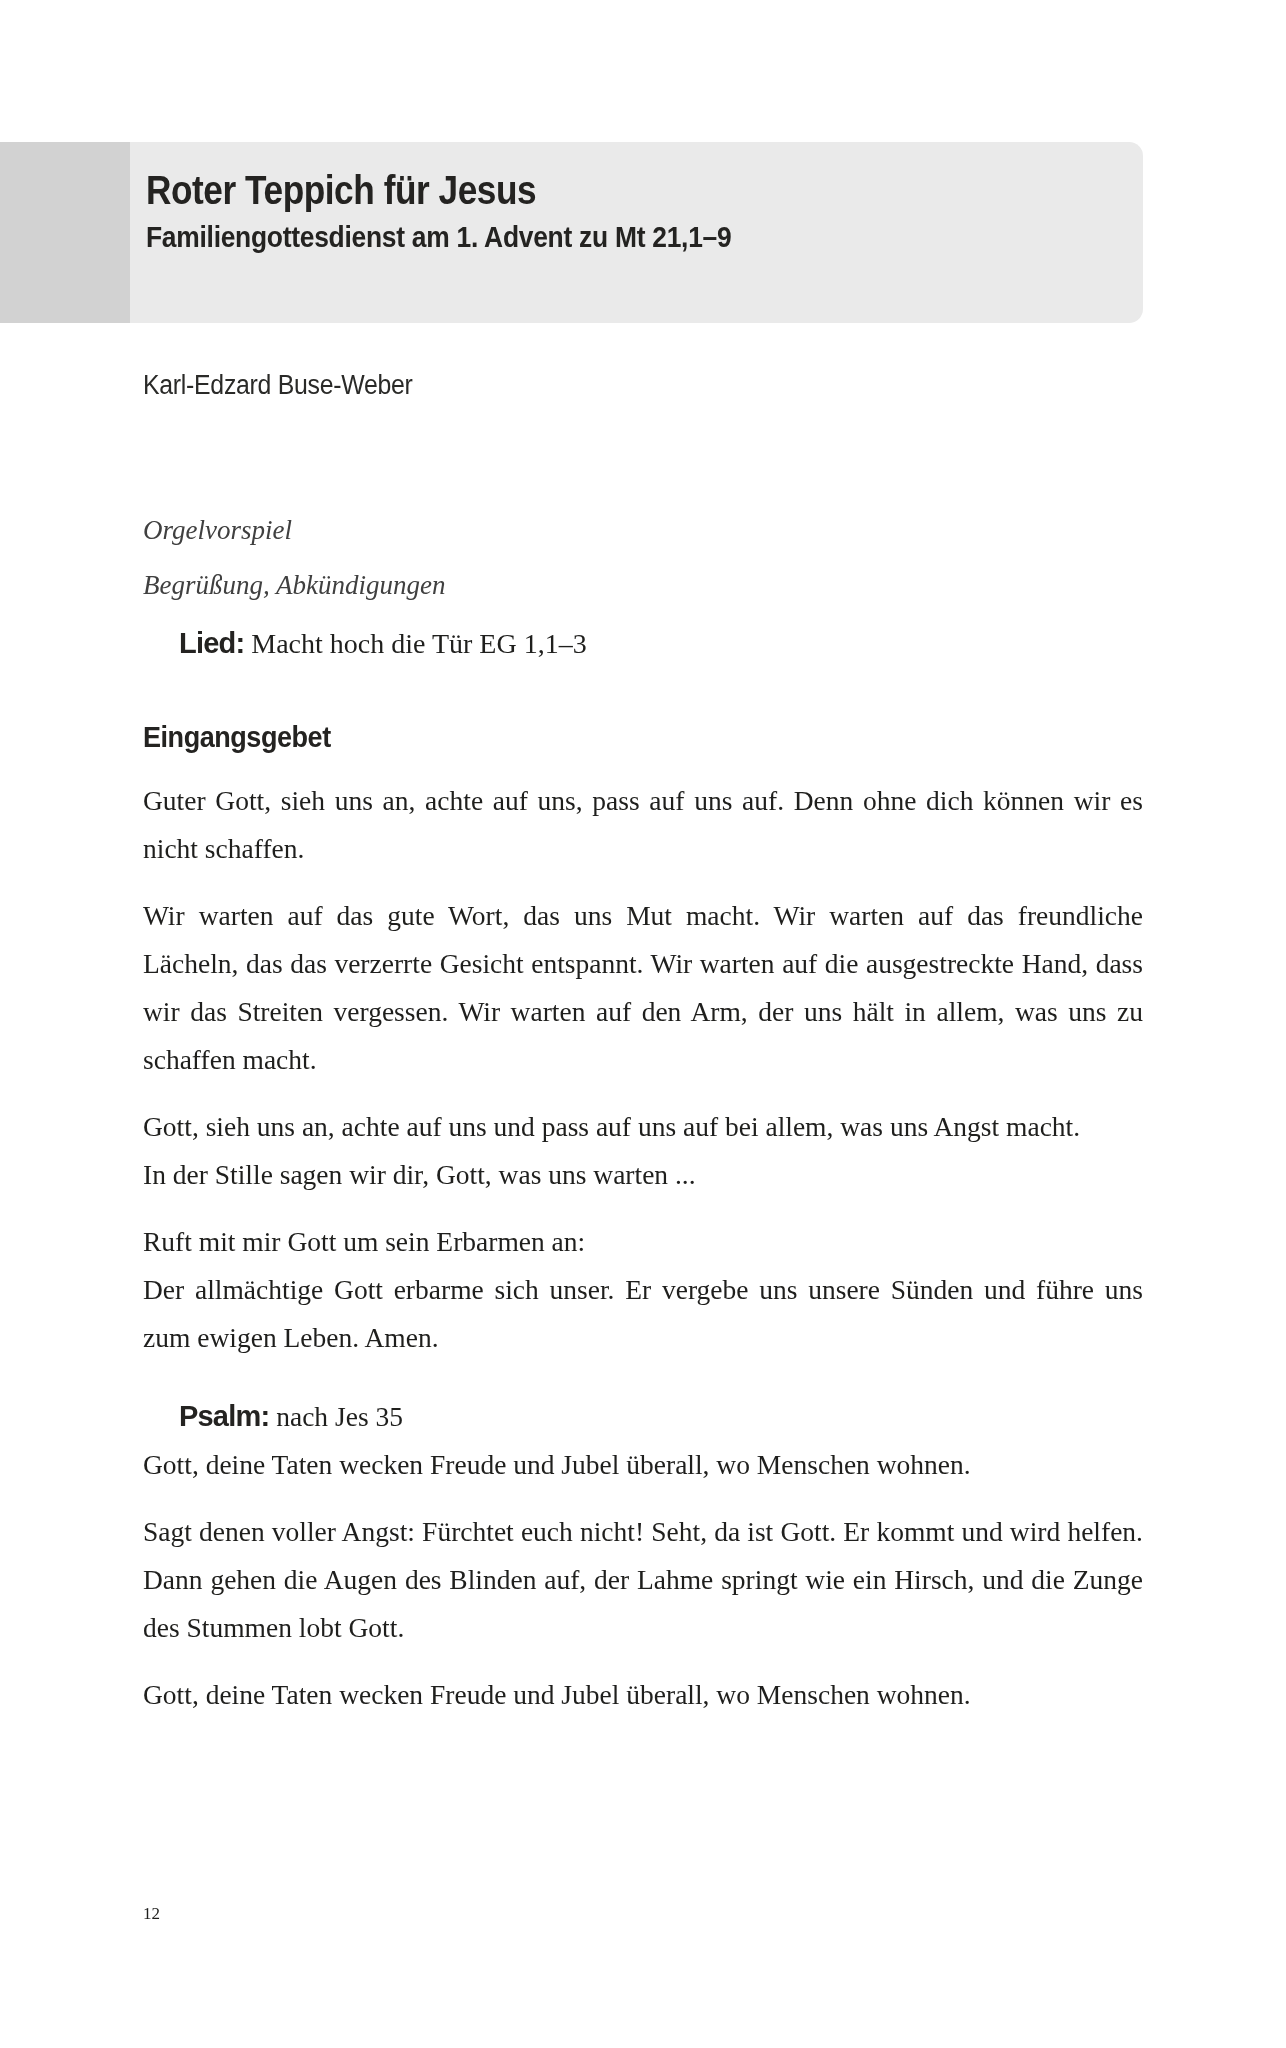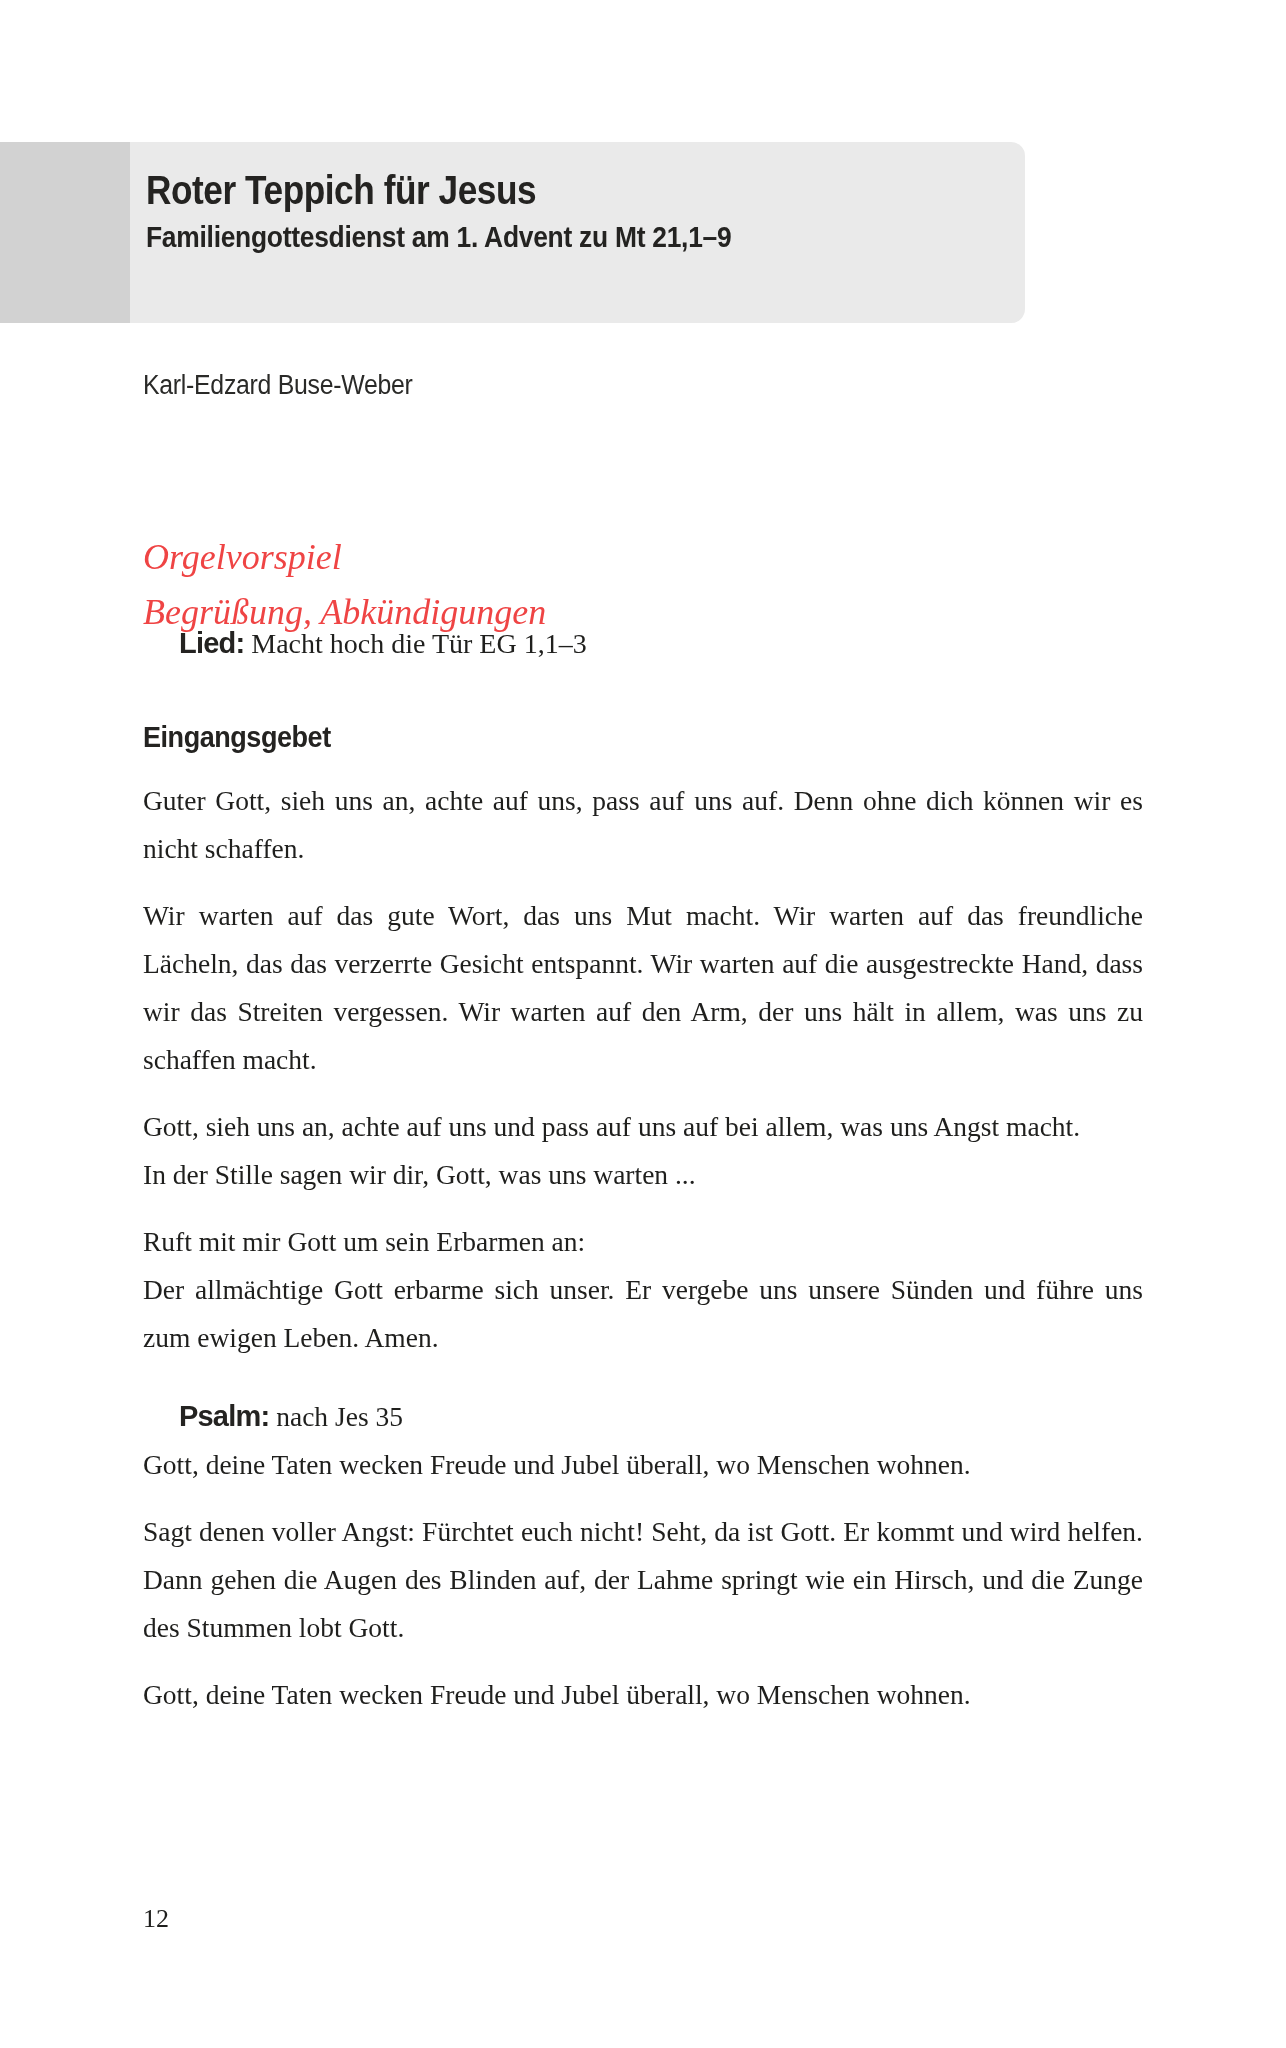--- a/index.html
+++ b/index.html
@@ -9,21 +9,21 @@
     background: #ffffff;
     font-family: "Liberation Serif", serif;
     color: #1f1f1d;
     overflow: hidden;
   }
 
   
   .header-band {
     position: absolute;
     top: 142px; left: 0;
-    width: 1025px; height: 181px;
+    width: 1143px; height: 181px;
     display: flex;
   }
   .header-stripe {
     width: 130px; height: 100%;
     background: #d2d2d2;
   }
   .header-box {
     flex: 1; height: 100%;
     background: #eaeaea;
     border-radius: 0 14px 14px 0;
@@ -63,26 +63,26 @@
     color: #2a2a28;
     letter-spacing: -0.3px;
     transform: scaleX(0.92);
     transform-origin: 0 50%;
     white-space: nowrap;
   }
 
   
   .rubrics {
     position: absolute;
-    top: 530px; left: 143px;
+    top: 503px; left: 143px;
     width: 1000px;
     font-style: italic;
-    font-size: 36px;
+    font-size: 27px;
     line-height: 55px;
-    color: #ef4444;
+    color: #404040;
   }
   .rubric-line { display: block; }
 
   
   .song-line {
     position: absolute;
     top: 620px; left: 143px;
     width: 1000px;
     font-size: 28px;
     line-height: 46px;
@@ -120,21 +120,21 @@
   .para .line { display: block; text-align: justify; font-family: Liberation Serif, serif; }
   .para .line.loose { text-align: left; }
   .psalm-block { margin-top: 30px; }
   .psalm-head { line-height: 48px; }
   .refrain { text-align: justify; }
 
   
   .page-number {
     position: absolute;
     top: 1904px; left: 143px;
-    font-size: 26px;
+    font-size: 17px;
     color: #1f1f1d;
   }
 </style>
 </head>
 <body>
 
 <div class="header-band">
   <div class="header-stripe"></div>
   <div class="header-box">
     <div class="page-title">Roter Teppich für Jesus</div>

